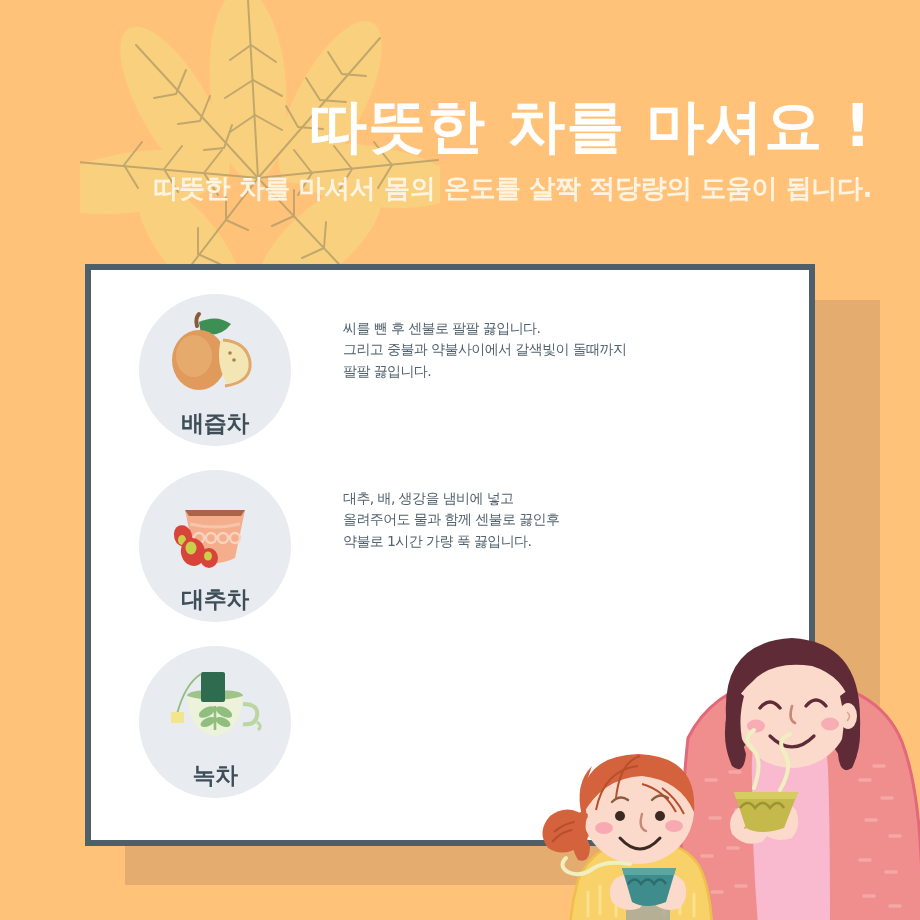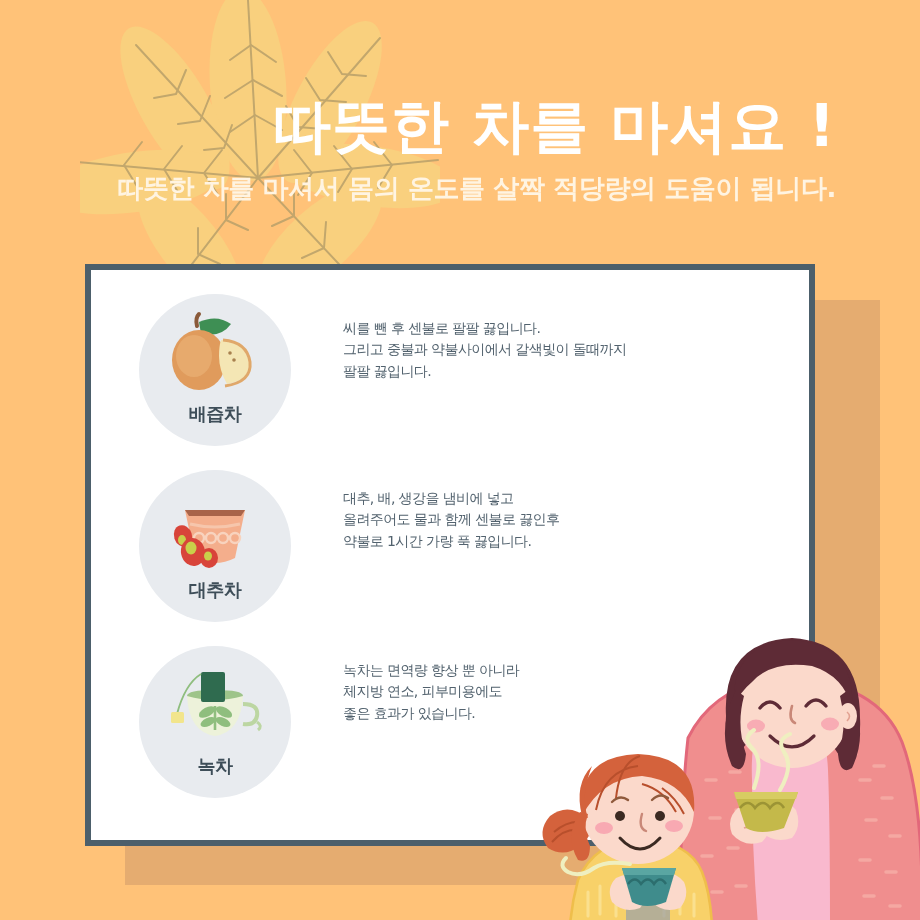--- a/index.html
+++ b/index.html
@@ -26,21 +26,21 @@
     width: 360px; height: 310px;
     pointer-events: none;
   }
 
   
   .header-block {
     position: absolute;
     left: 0; top: 96px;
     width: 920px;
     text-align: right;
-    padding-right: 84px;
+    padding-right: 48px;
   }
   .main-title {
     color: #FFFFFF;
     font-size: 58px;
     font-weight: 900;
     letter-spacing: 1px;
     line-height: 1.05;
     white-space: nowrap;
   }
   .sub-title {
@@ -93,22 +93,22 @@
     border-radius: 50%;
     background: #E8EBEF;
     display: flex;
     flex-direction: column;
     align-items: center;
     justify-content: flex-start;
     padding-top: 14px;
   }
   .icon-art { width: 108px; height: 92px; }
   .icon-label {
-    margin-top: 2px;
-    font-size: 18px;
+    margin-top: 8px;
+    font-size: 23px;
     font-weight: 700;
     color: #3E4E59;
     letter-spacing: -0.5px;
   }
 
   
   .desc {
     flex: 1 1 auto;
     padding-left: 52px;
     padding-top: 24px;
@@ -234,23 +234,20 @@
               <ellipse cx="47" cy="62" rx="8" ry="4" transform="rotate(-24 47 62)"></ellipse>
               <ellipse cx="62" cy="62" rx="8" ry="4" transform="rotate(24 62 62)"></ellipse>
             </g>
             <path d="M54 70 L54 46" stroke="#8FBE7E" stroke-width="2.6" fill="none"></path>
             <rect x="40" y="12" width="24" height="30" rx="2" fill="#2F6B4F"></rect>
             <path d="M40 14 Q24 24 16 54" fill="none" stroke="#8FBE7E" stroke-width="1.8"></path>
             <rect x="10" y="52" width="13" height="11" rx="1.5" fill="#F2E58C"></rect>
           </svg>
           <div class="icon-label">녹차</div>
         </div>
-        <div class="desc">녹차는 면역량 향상 뿐 아니라
-체지방 연소, 피부미용에도
-좋은 효과가 있습니다.</div>
       </div>
 
     </div>
   </div>
 
   <svg class="family-art" viewBox="0 0 400 305">
 
     <g>
 
       <path d="M158 118 Q150 190 150 305 L392 305 Q394 180 372 122 Q348 62 258 58 Q186 62 158 118 Z" fill="#F08E8E"></path>

